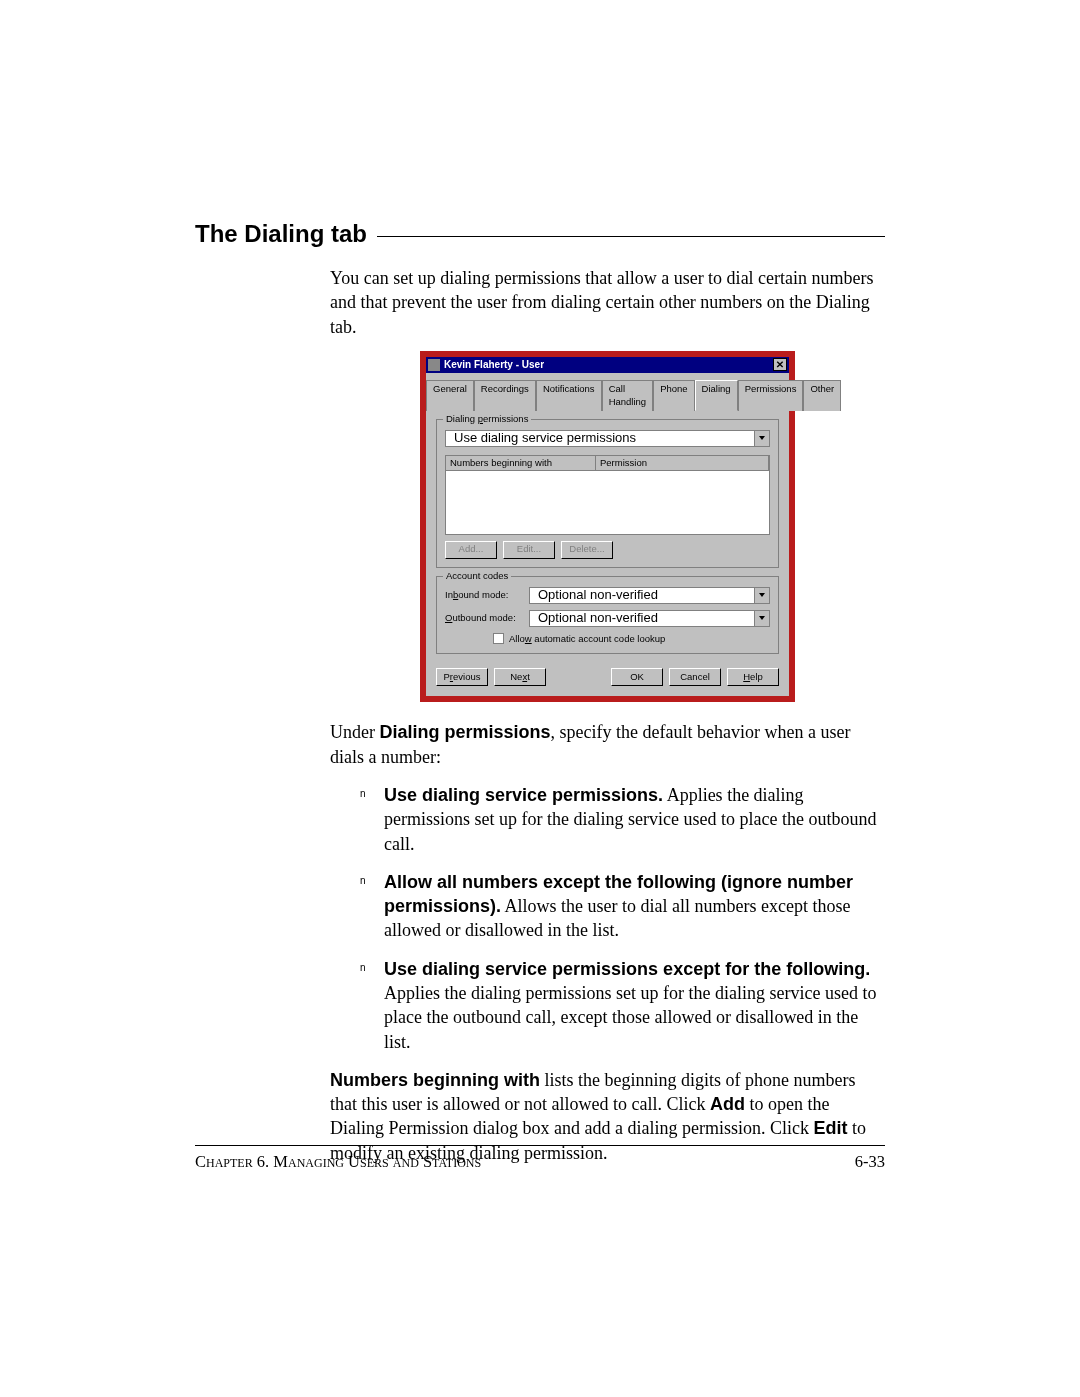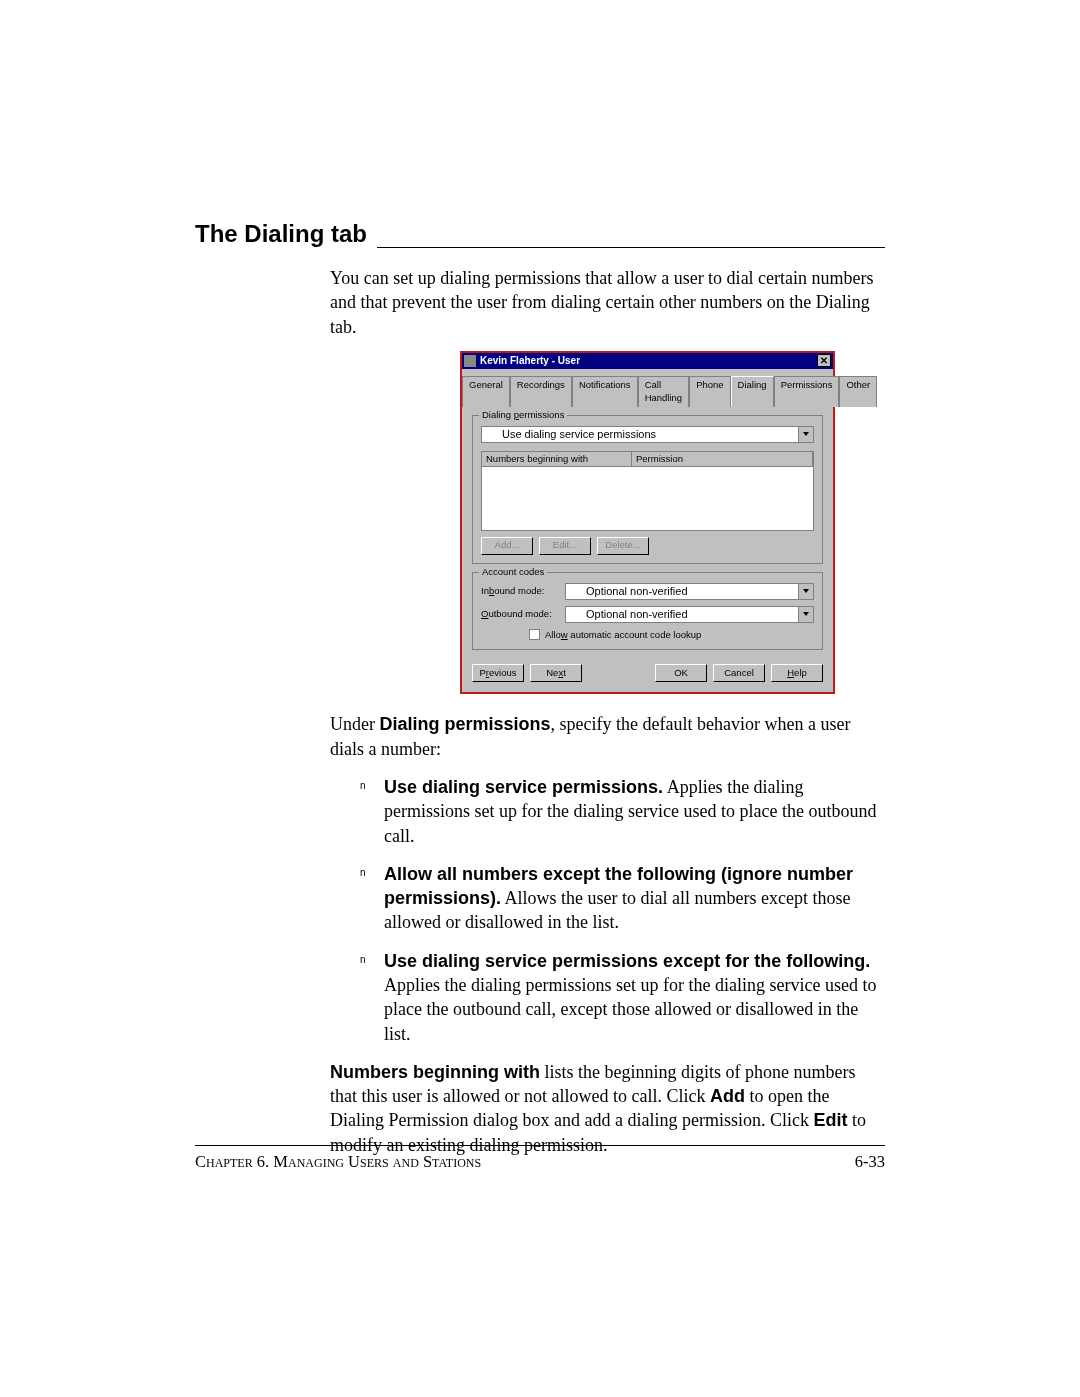--- a/index.html
+++ b/index.html
@@ -15,21 +15,21 @@
     position: absolute;
     left: 195px;
     top: 220px;
     width: 690px;
   }
   .section-heading {
     font-family: Helvetica, Arial, sans-serif;
     font-weight: bold;
     font-size: 24px;
     display: flex;
-    align-items: flex-end;
+    align-items: center;
     gap: 10px;
     margin-bottom: 18px;
   }
   .section-heading .rule {
     flex: 1;
     height: 1px;
     background: #000;
     margin-top: 4px;
   }
   .body-text {
@@ -60,23 +60,22 @@
 
   
   .dialog-wrap {
     margin: 12px auto 18px auto;
     width: 375px;
   }
   .dialog {
     font-family: Tahoma, Arial, sans-serif;
     font-size: 10px;
     background: #c0c0c0;
-    border: 2px solid #b91c1c;
+    border: 6px solid #b91c1c;
     width: 375px;
-    margin-left: 40px;
   }
   .titlebar {
     background: #000080;
     color: #fff;
     display: flex;
     align-items: center;
     height: 16px;
     padding: 0 2px;
   }
   .titlebar .app-icon {
@@ -145,22 +144,22 @@
   .combo {
     display: flex;
     width: 100%;
     height: 17px;
     border: 1px solid #808080;
     background: #fff;
     align-items: center;
   }
   .combo .combo-text {
     flex: 1;
-    padding: 0 20px;
-    font-size: 11px;
+    padding: 0 8px;
+    font-size: 13px;
     white-space: nowrap;
     overflow: hidden;
   }
   .combo .combo-btn {
     width: 15px;
     height: 100%;
     background: #c0c0c0;
     border-left: 1px solid #808080;
     display: flex;
     align-items: center;

